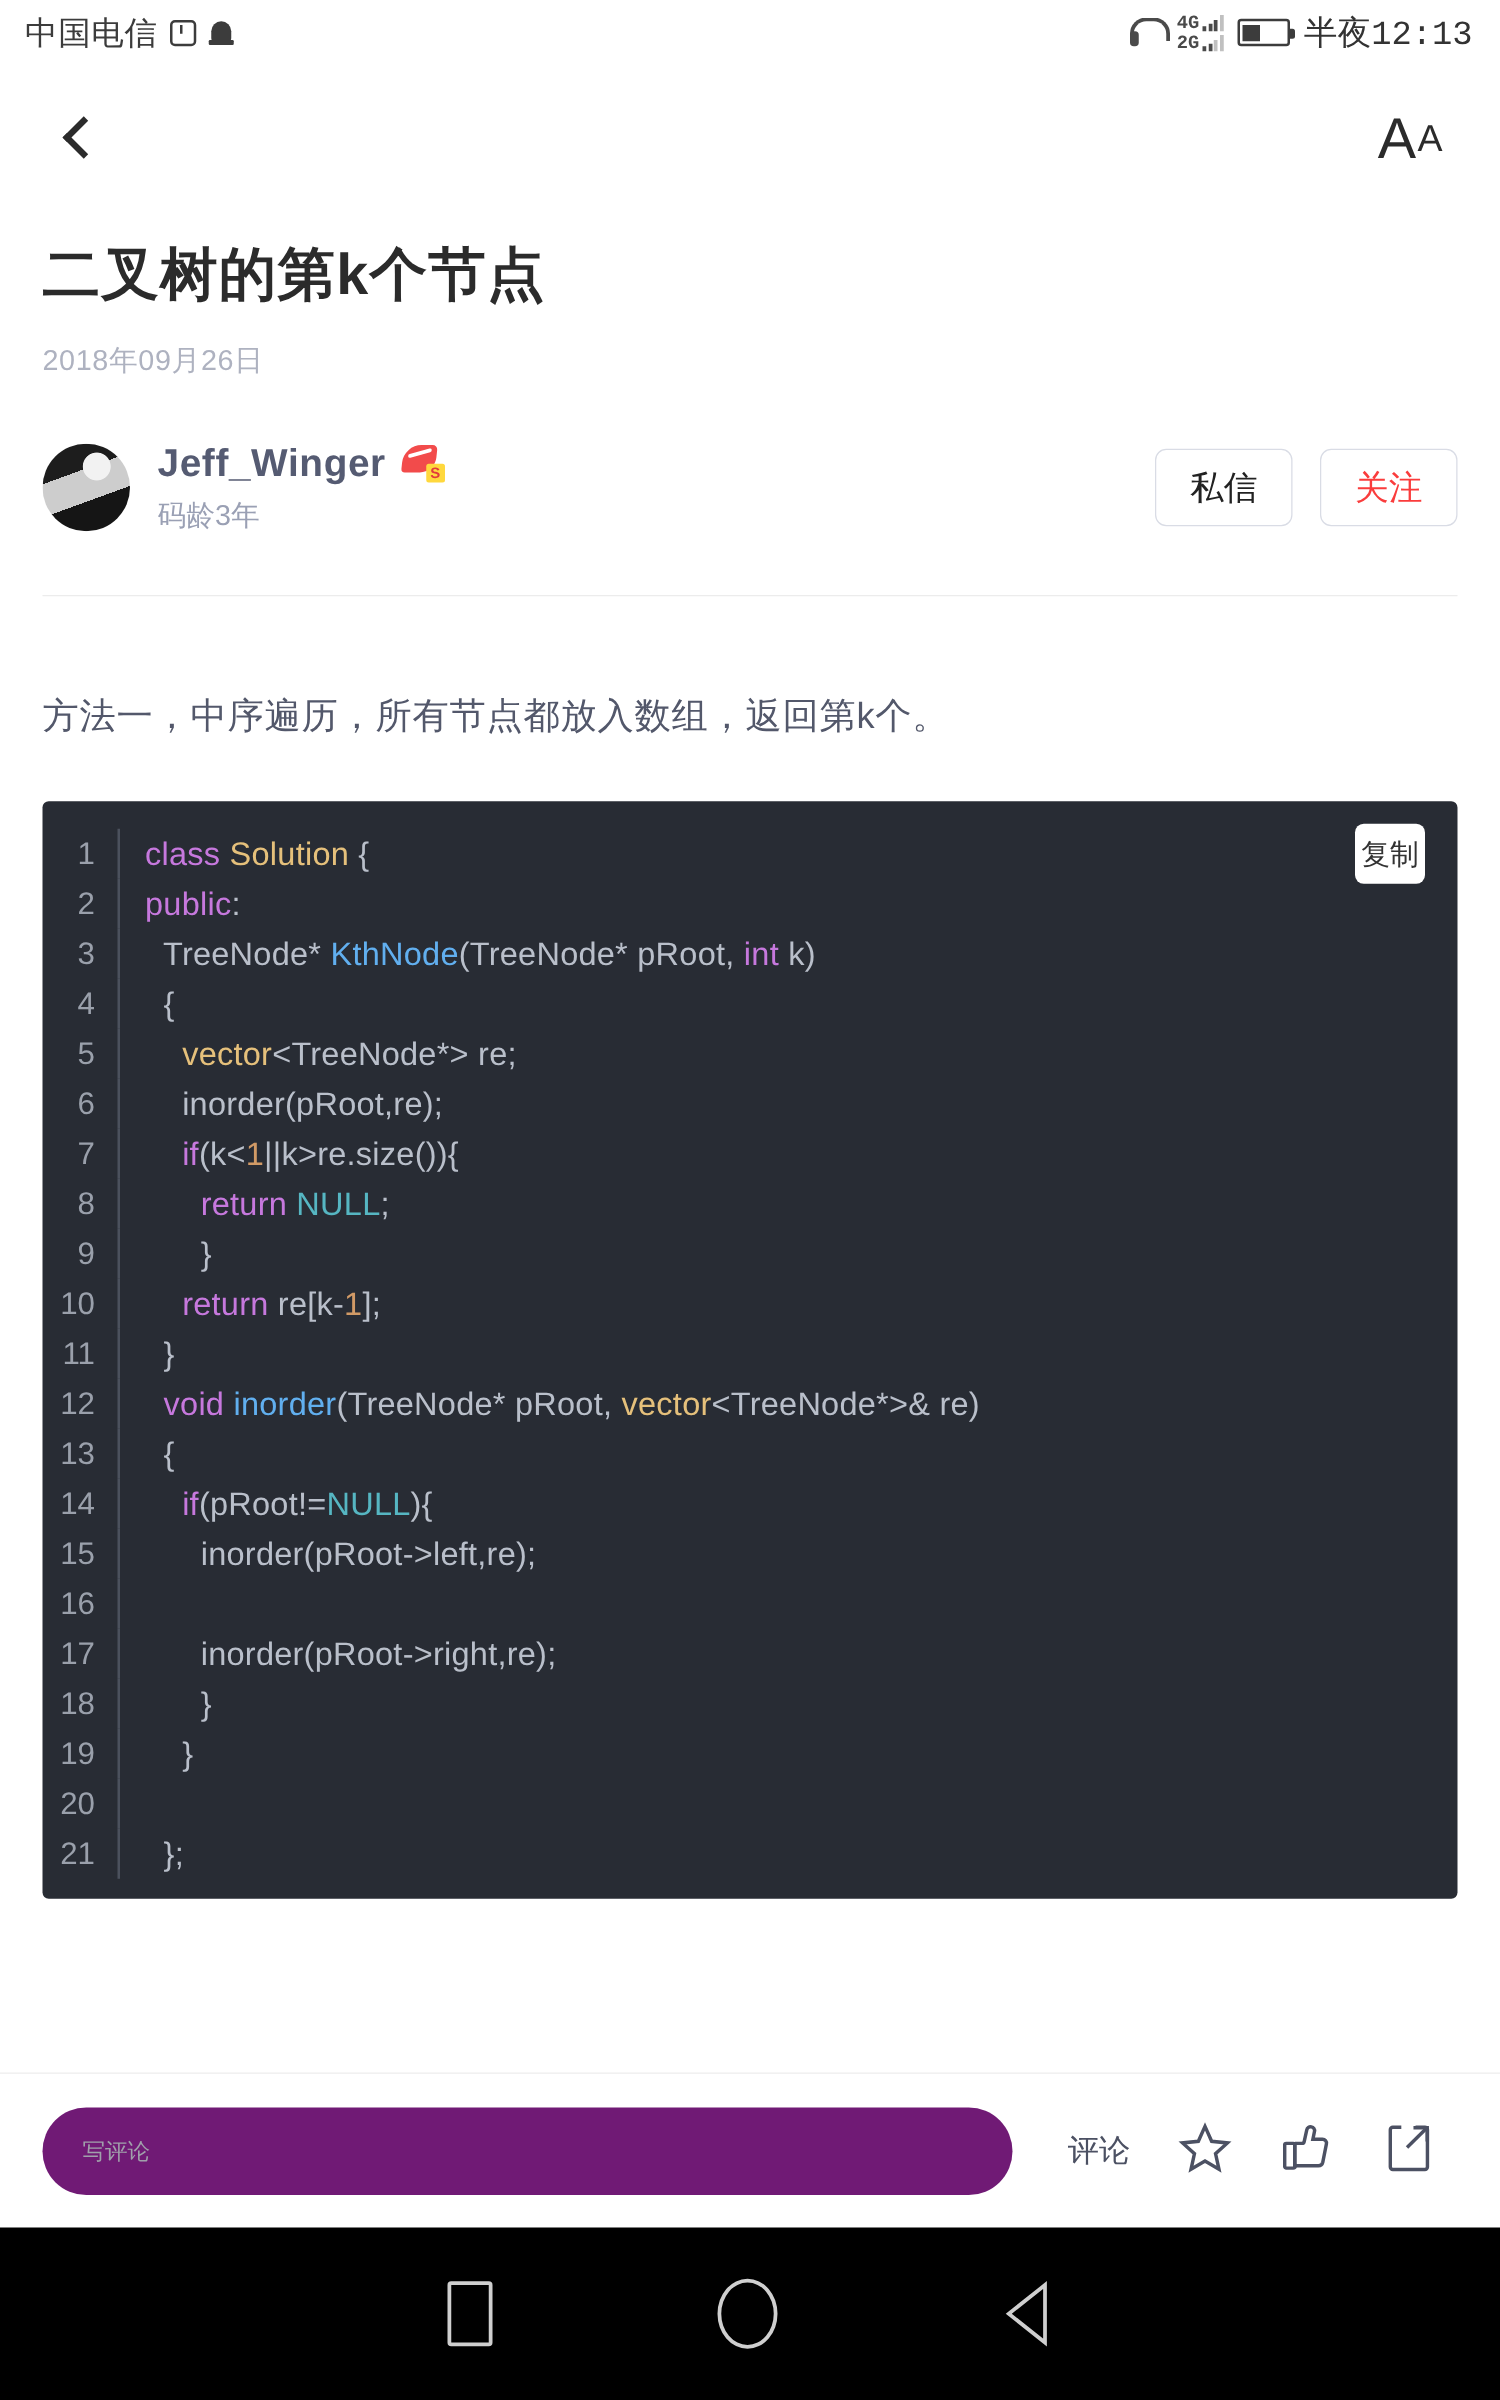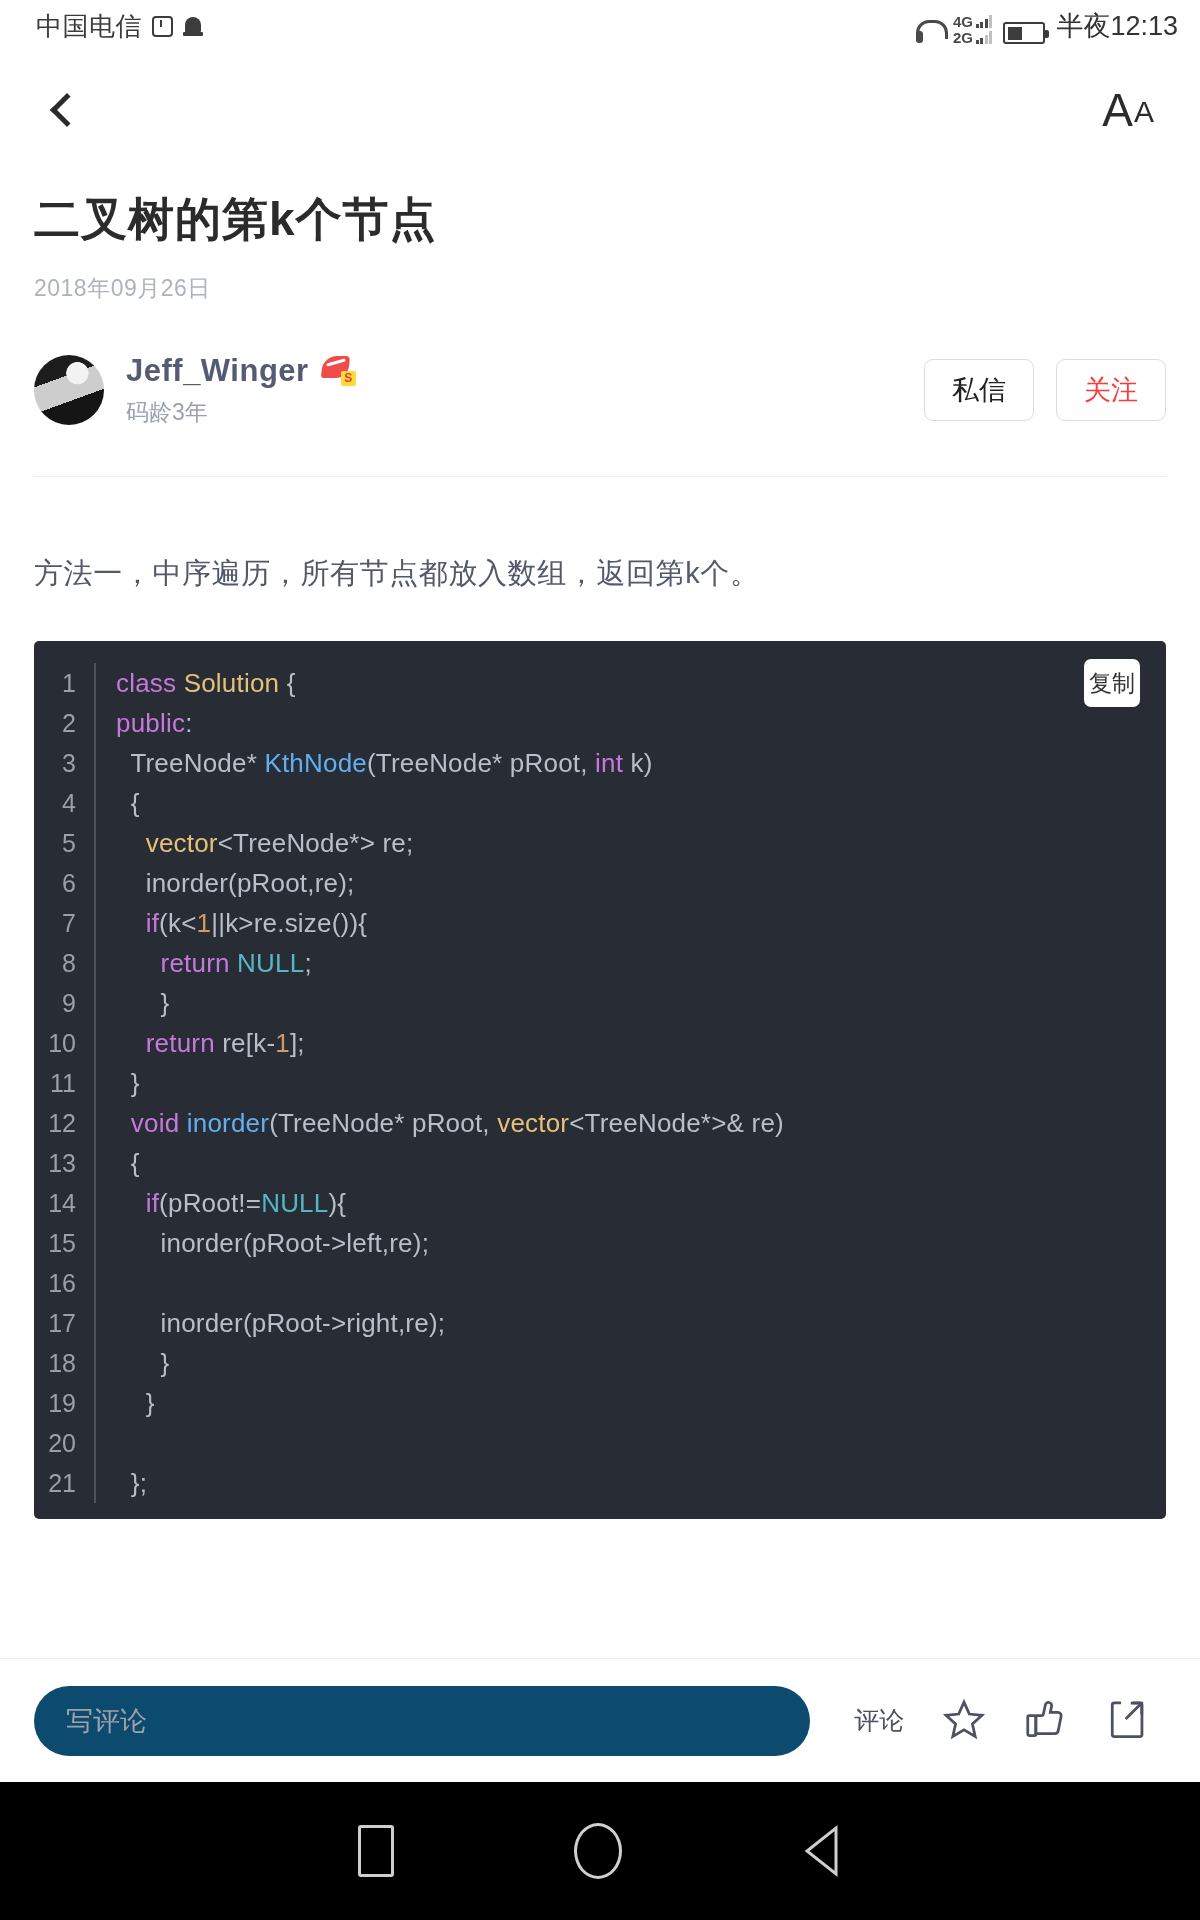--- a/index.html
+++ b/index.html
@@ -8,26 +8,26 @@
     font-family:"Liberation Sans","DejaVu Sans",sans-serif;
     background:#ffffff;
     overflow:hidden;
     position:relative;
   }
 
   
   .statusbar {
     height:52px; width:100%;
     display:flex; align-items:center; justify-content:space-between;
-    padding:0 22px 0 36px;
+    padding:0 22px 0 20px;
     background:#ffffff;
   }
   .sb-left { display:flex; align-items:center; gap:10px; }
   .sb-carrier { font-size:26px; color:#3c3c3c; letter-spacing:.5px; }
-  .sb-right { display:flex; align-items:flex-end; gap:11px; }
+  .sb-right { display:flex; align-items:center; gap:11px;font-family:Liberation Mono, monospace; }
   .sb-time { font-size:27px; color:#333; letter-spacing:0px; }
 
   .ic-alarm { width:21px; height:21px; position:relative; }
   .ic-alarm:before {
     content:""; position:absolute; inset:0;
     border:2.6px solid #3c3c3c; border-radius:4px;
   }
   .ic-alarm:after {
     content:""; position:absolute; left:8px; top:4px;
     width:2.4px; height:7px; background:#3c3c3c;
@@ -174,23 +174,23 @@
   .nu { color:#d19a66; }      
   .cn { color:#56b6c2;margin-top:32px; }      
 
   
   .bottombar {
     position:absolute; left:0; bottom:138px; width:1200px; height:124px;
     background:#fff; border-top:1px solid #ededed;
     display:flex; align-items:center; padding:0 34px;
   }
   .comment-input {
-    flex:none; width:776px; height:70px; background:#0c4a6e; border-radius:35px;
+    flex:none; width:776px; height:70px; background:#701a75; border-radius:35px;
     display:flex; align-items:center; padding:0 32px;
-    font-size:27px; color:#a0a0ab;
+    font-size:18px; color:#a0a0ab;
   }
   .bb-actions { flex:1; display:flex; align-items:center; justify-content:space-around;
                 padding-left:26px; }
   .bb-txt { font-size:25px; color:#4c5163; }
 
   .ic-star { width:46px; height:44px; }
   .ic-like { width:44px; height:46px; }
   .ic-share { width:44px; height:46px; }
 
   

